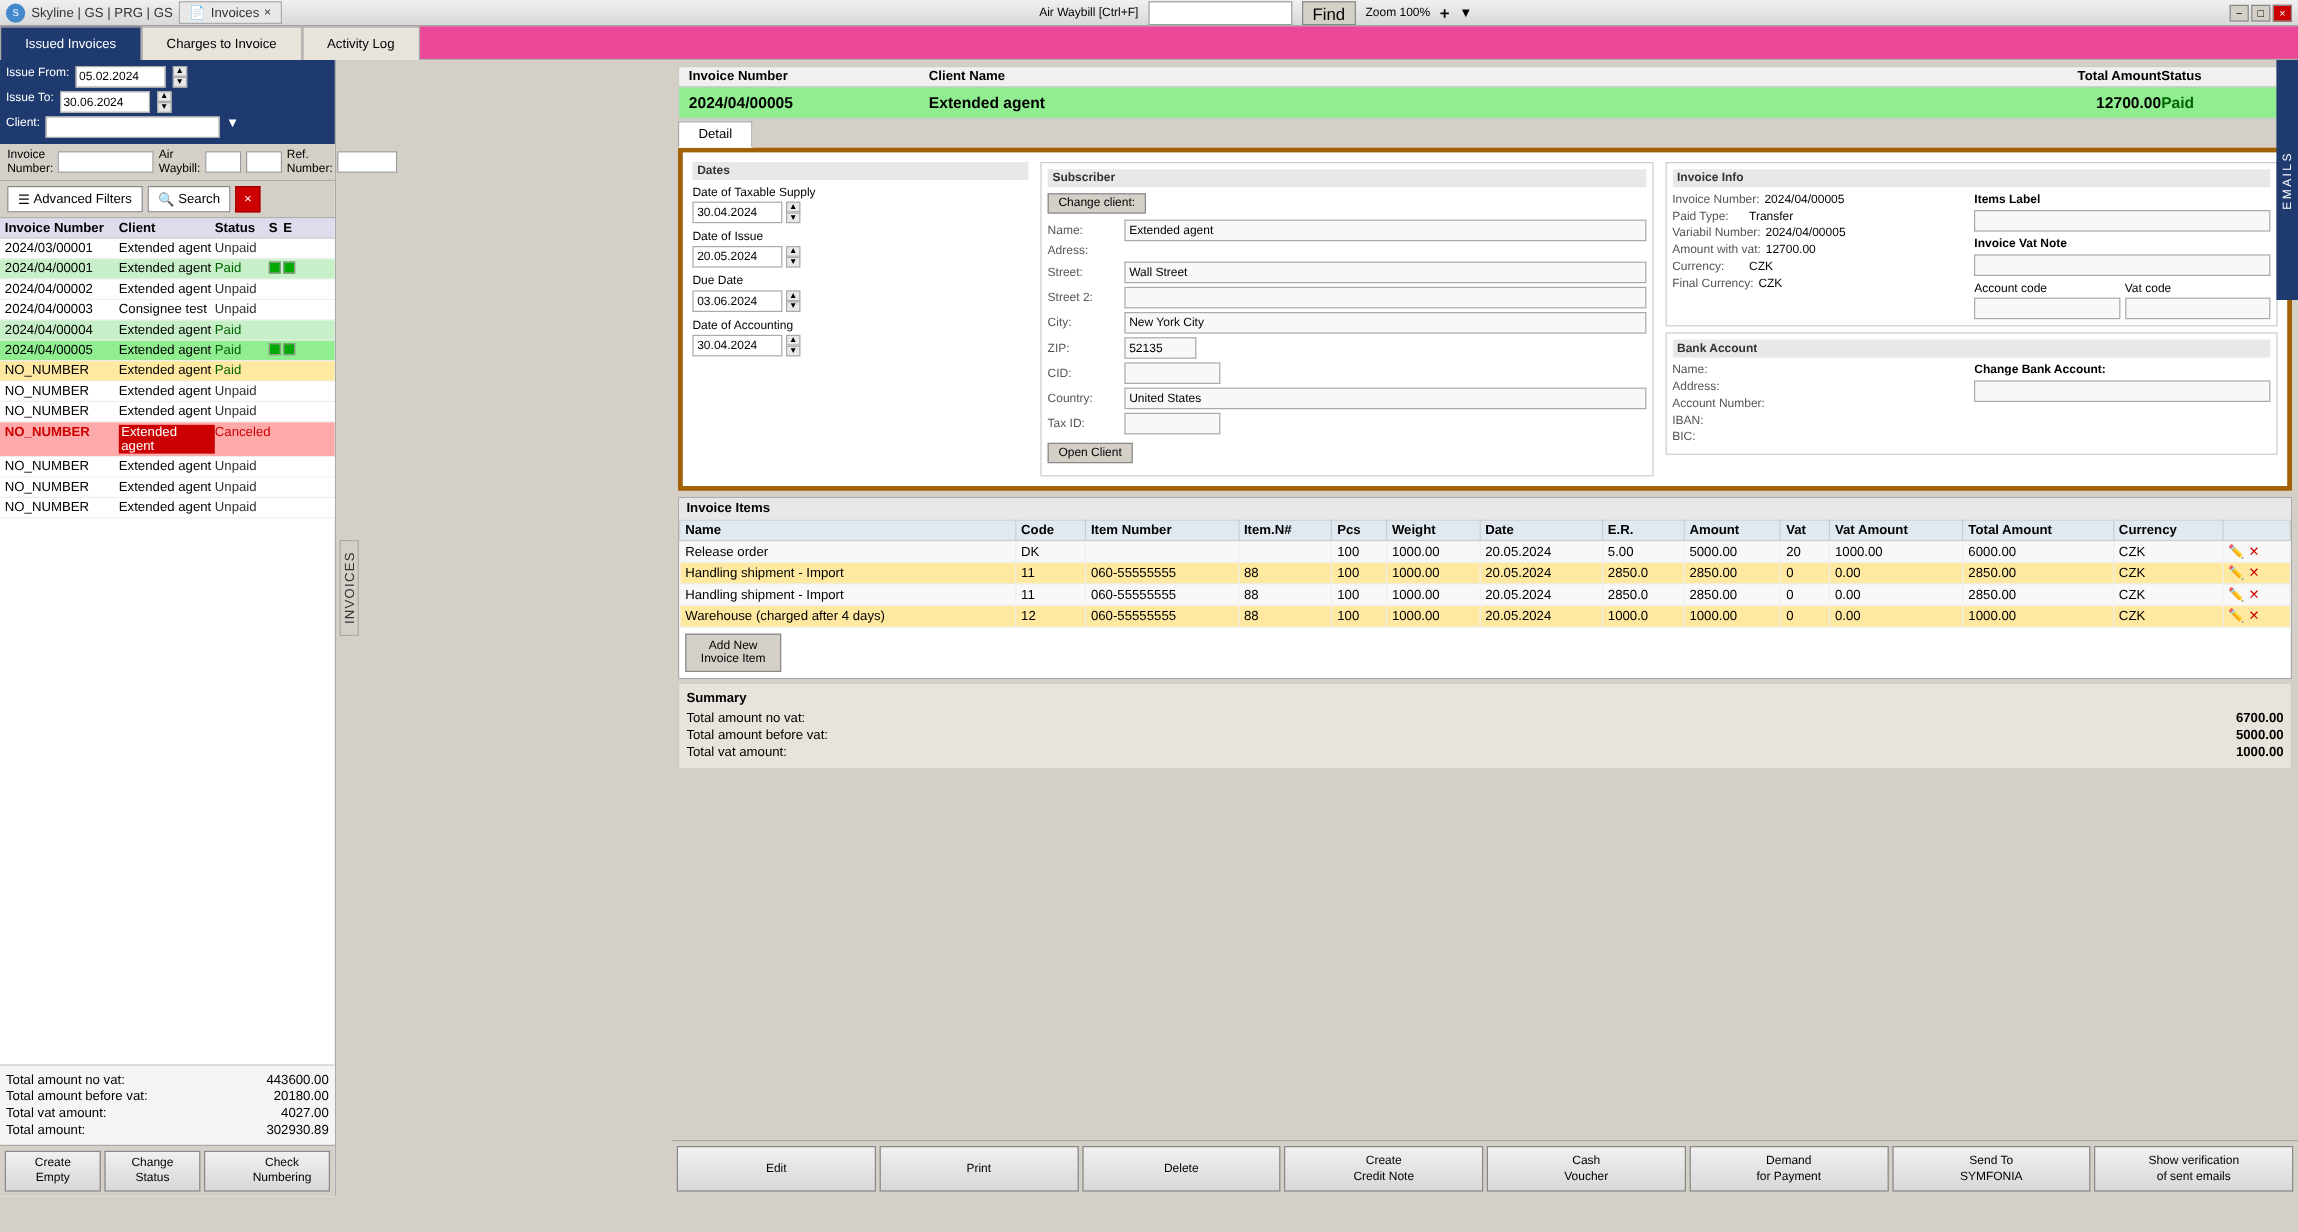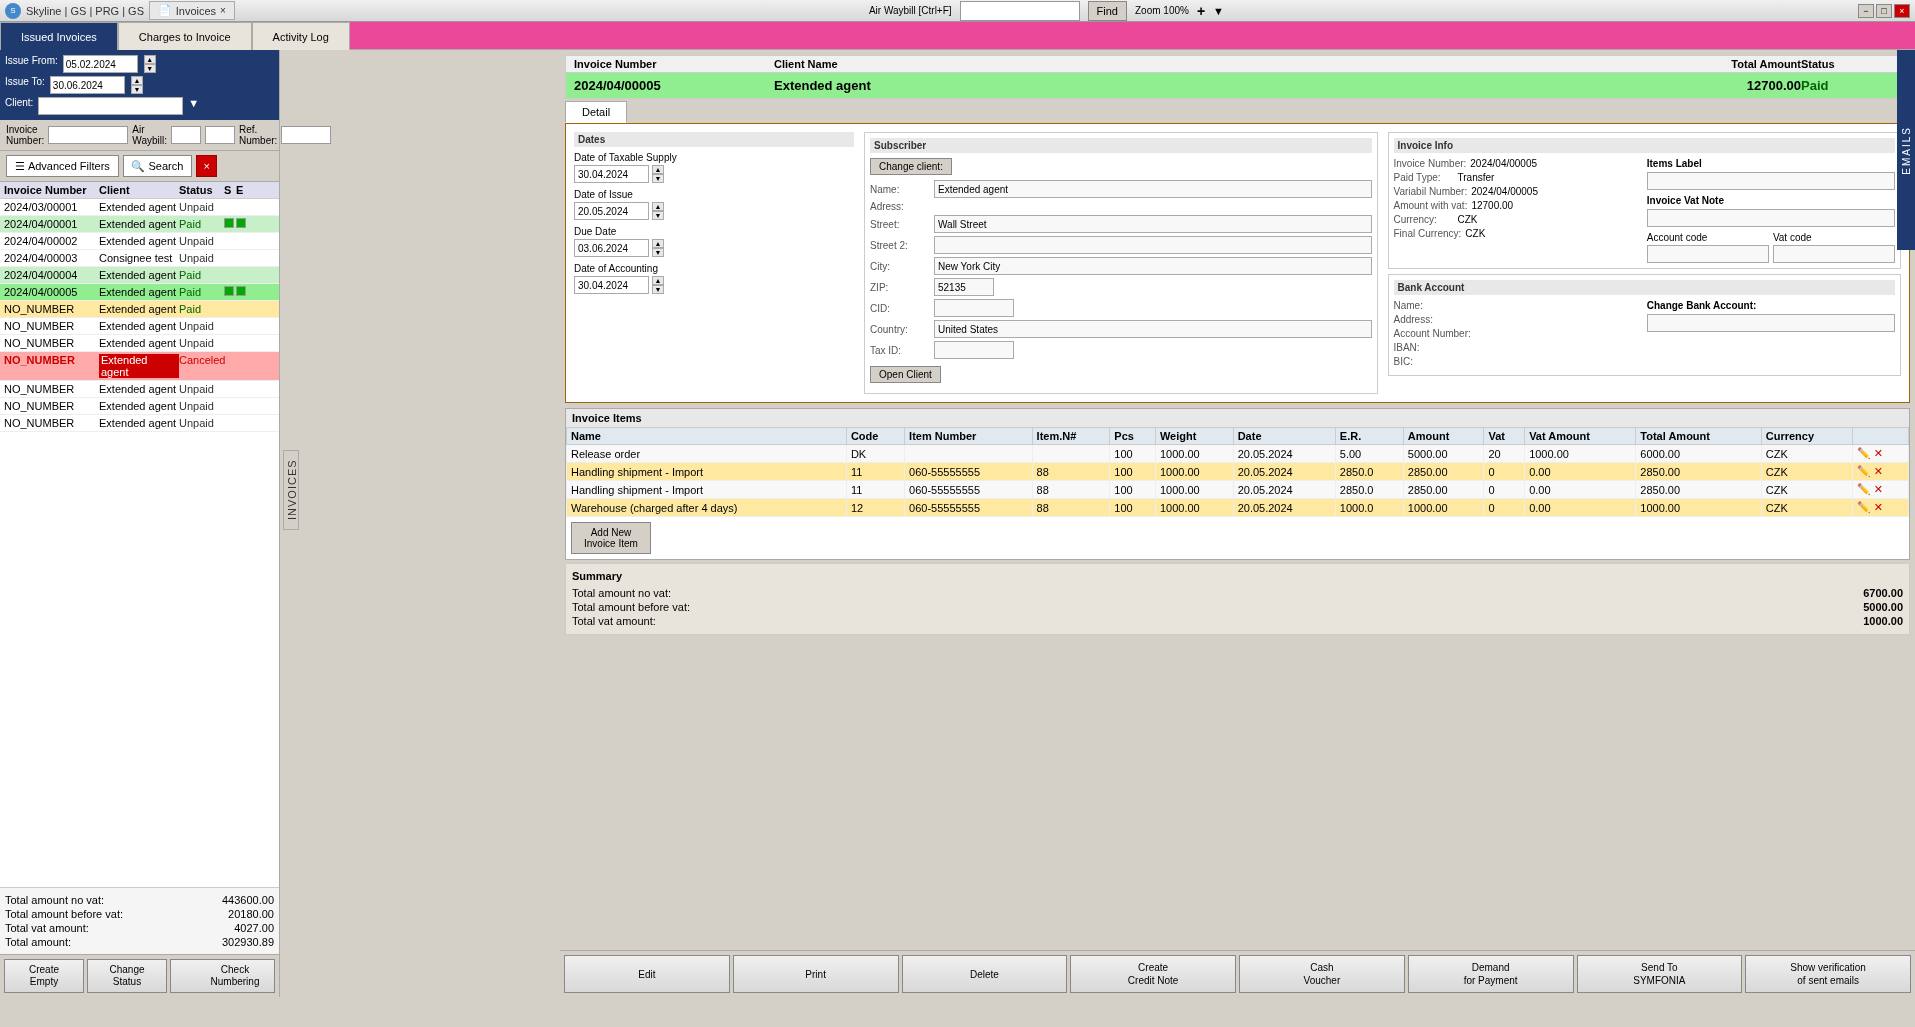--- a/index.html
+++ b/index.html
@@ -4,21 +4,21 @@
   <style>
     * { box-sizing: border-box; margin: 0; padding: 0; font-family: Arial, sans-serif; font-size: 11px; }
     body { background: #d4d0c8; overflow: hidden; width: 1915px; height: 1027px; }
     
     
     .title-bar { background: linear-gradient(to bottom, #f0f0f0, #d8d8d8); height: 22px; display: flex; align-items: center; justify-content: space-between; padding: 0 5px; border-bottom: 1px solid #999; }
     .title-bar-left { display: flex; align-items: center; gap: 5px; font-size: 11px; color: #333; }
     .title-bar-controls { display: flex; gap: 2px; }
     .title-btn { width: 16px; height: 14px; background: #d4d0c8; border: 1px solid #888; cursor: pointer; font-size: 9px; display: flex; align-items: center; justify-content: center; }
     .waybill-input { width: 120px; height: 20px; border: 1px solid #999; padding: 0 3px; }
-    .find-btn { background: #d4d0c8; border: 1px solid #888; padding: 2px 8px; cursor: pointer; height: 20px; font-size: 11px; }
+    .find-btn { background: #d4d0c8; border: 1px solid #888; padding: 2px 8px; cursor: pointer; height: 20px; font-size: 14px; }
 
     
     .main-tabs { display: flex; background: #ec4899; border-bottom: 1px solid #aaa; height: 28px; }
     .tab-btn { padding: 0 20px; height: 28px; border: 1px solid #aaa; border-bottom: none; cursor: pointer; background: #e8e4dc; font-size: 11px; display: flex; align-items: center; }
     .tab-btn.active { background: #1e3a6e; color: white; }
 
     
     .left-panel { width: 280px; height: calc(1027px - 22px - 30px - 28px); float: left; background: white; border-right: 1px solid #aaa; display: flex; flex-direction: column; }
 
     
@@ -58,21 +58,21 @@
     
     .selected-invoice-header { display: grid; grid-template-columns: 200px 1fr 150px 100px; background: #90ee90; padding: 5px 8px; align-items: center; border: 1px solid #ccc; margin-bottom: 2px; font-weight: bold; }
     .inv-header-labels { display: grid; grid-template-columns: 200px 1fr 150px 100px; padding: 2px 8px; font-size: 10px; font-weight: bold; background: #f0f0f0; border: 1px solid #ccc; border-bottom: none; }
 
     
     .detail-tab-bar { display: flex; margin-bottom: 0; }
     .detail-tab { padding: 4px 16px; border: 1px solid #aaa; cursor: pointer; background: #e0e0e0; font-size: 11px; }
     .detail-tab.active { background: white; border-bottom: 1px solid white; }
 
     
-    .detail-content { background: white; border: 1px solid #a16207; padding: 8px; display: grid; grid-template-columns: 280px 1fr 1fr; gap: 10px; }
+    .detail-content { background: white; border: 4px solid #a16207; padding: 8px; display: grid; grid-template-columns: 280px 1fr 1fr; gap: 10px; }
     
     .section-title { font-weight: bold; font-size: 10px; color: #333; margin-bottom: 5px; background: #e8e8e8; padding: 2px 4px; }
     .form-row { display: flex; align-items: center; margin-bottom: 3px; gap: 4px; }
     .form-label { font-size: 10px; color: #555; min-width: 60px; }
     .form-input { height: 18px; border: 1px solid #aaa; padding: 0 3px; font-size: 10px; flex: 1; background: #f8f8f8; }
     .form-input-full { width: 100%; height: 18px; border: 1px solid #aaa; padding: 0 3px; font-size: 10px; background: #f8f8f8; }
 
     .date-input { width: 75px; height: 18px; border: 1px solid #aaa; padding: 0 3px; font-size: 10px; }
     
     

